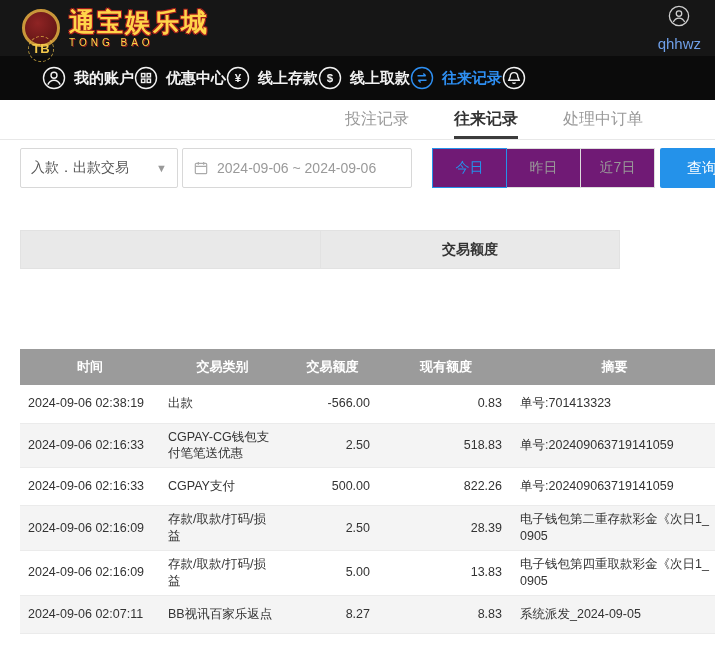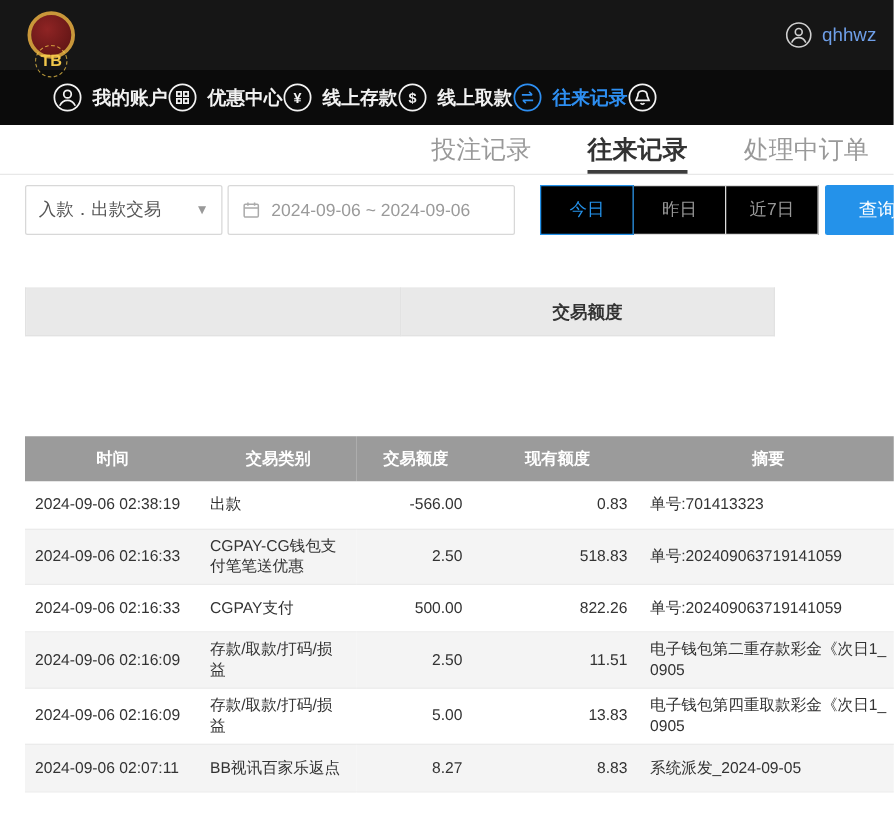--- a/index.html
+++ b/index.html
@@ -13,50 +13,50 @@
   .coin { width:38px; height:38px; border-radius:50%;
     background:radial-gradient(circle at 40% 35%, #8f2424, #571212);
     border:3px solid #c9973a; color:#f3c84b; font-weight:bold; font-size:13px;
     display:flex; align-items:center; justify-content:center; }
   .coin span { border:1px dashed rgba(243,200,75,.7); border-radius:50%;
     width:26px; height:26px; display:flex; align-items:center; justify-content:center;margin-top:41px; }
   .logo-title { font-size:26px; font-weight:bold; color:#ffd54a; letter-spacing:2px; line-height:1;
     text-shadow:1px 1px 0 #a81d1d,-1px -1px 0 #a81d1d,1px -1px 0 #a81d1d,-1px 1px 0 #a81d1d; }
   .logo-sub { font-size:10px; color:#ffd54a; letter-spacing:4px; margin-top:2px;
     text-shadow:1px 1px 0 #a81d1d; }
-  .user { margin-left:auto; display:flex; align-items:center; gap:8px; cursor:pointer; }
+  .user { margin-left:auto; display:flex; align-items:center; gap:8px; cursor:pointer;flex-direction:column; }
   .user svg { display:block; color:#cfcfcf; }
   .user-name { font-size:15px; color:#6f9fe8; white-space:nowrap; }
 
   
   .navbar { height:44px; background:#0b0b0b; display:flex; align-items:center;
     padding-left:42px; }
   .nav-item { display:flex; align-items:center; gap:8px; color:#f2f2f2;
     font-size:15px; font-weight:600; cursor:pointer; white-space:nowrap; flex:none; }
   .nav-item.active { color:#2e8ff2; }
   .nav-item svg { display:block; }
 
   
   .tabbar { height:40px; border-bottom:1px solid #e8e8e8; display:flex;
     align-items:stretch; gap:45px; padding-left:345px; }
-  .tab { display:flex; align-items:center; font-size:20px; color:#999;
+  .tab { display:flex; align-items:center; font-size:16px; color:#999;
     border-bottom:3px solid transparent; padding-top:3px; cursor:pointer; white-space:nowrap; }
   .tab.active { color:#333; font-weight:bold; border-bottom-color:#3c3c3c; }
 
   
   .filters { display:flex; align-items:center; margin:8px 0 0 20px; height:40px;border-radius:14px; }
   .select { width:158px; height:40px; border:1px solid #d8d8d8; border-radius:2px;
     display:flex; align-items:center; justify-content:space-between; padding:0 10px;
     font-size:14px; color:#555; cursor:pointer; flex:none; }
   .caret { color:#999; font-size:11px; }
   .date-input { width:230px; height:40px; border:1px solid #d8d8d8; border-radius:2px;
     margin-left:4px; display:flex; align-items:center; gap:8px; padding:0 10px;
     font-size:14px; color:#9a9a9a; cursor:pointer; flex:none; white-space:nowrap; }
   .date-input svg { display:block; color:#aaa; flex:none; }
-  .qbtn { width:75px; height:40px; background:#000000; border:1px solid #ddd; color:#999;
+  .qbtn { width:75px; height:40px; background:#701a75; border:1px solid #ddd; color:#999;
     font-size:14px; cursor:pointer; margin-left:-1px; flex:none;
     font-family:inherit; position:relative; }
   .qbtn.first { margin-left:20px; }
   .qbtn.active { border-color:#2492ea; color:#2492ea; z-index:1; }
   .search-btn { width:84px; height:40px; background:#2492ea; color:#fff; border:none;
     border-radius:2px; font-size:15px; margin-left:5px; cursor:pointer; flex:none;
     font-family:inherit; }
 
   
   .summary-table { margin:42px 20px 0; width:600px; border-collapse:collapse;
@@ -76,20 +76,24 @@
   .main-table td.num { text-align:right; padding-right:10px; }
 </style>
 </head>
 <body>
 
 <header class="topbar">
   <div class="logo">
     <div class="coin">
         <span>TB</span>
       </div>
+    <div>
+      <div class="logo-title">通宝娱乐城</div>
+      <div class="logo-sub">TONG BAO</div>
+    </div>
   </div>
   <div class="user">
     <span>
       <svg width="22" height="22" viewBox="0 0 24 24" fill="none" stroke="currentColor" stroke-width="1.4">
         <circle cx="12" cy="12" r="10.5"></circle>
           <circle cx="12" cy="9.3" r="3"></circle>
         <path d="M5.8 18.6c1.6-3.4 4-4.3 6.2-4.3s4.6.9 6.2 4.3"></path>
       </svg>
     </span>
     <span class="user-name">qhhwz</span>
@@ -229,21 +233,21 @@
       <td>2024-09-06 02:16:33</td>
       <td>CGPAY支付</td>
       <td class="num">500.00</td>
       <td class="num">822.26</td>
       <td>单号:202409063719141059</td>
     </tr>
     <tr>
       <td>2024-09-06 02:16:09</td>
       <td>存款/取款/打码/损益</td>
       <td class="num">2.50</td>
-      <td class="num">11.51</td>
+      <td class="num">28.39</td>
       <td>电子钱包第二重存款彩金《次日1_0905</td>
     </tr>
     <tr>
       <td>2024-09-06 02:16:09</td>
       <td>存款/取款/打码/损益</td>
       <td class="num">5.00</td>
       <td class="num">13.83</td>
       <td>电子钱包第四重取款彩金《次日1_0905</td>
     </tr>
     <tr>

